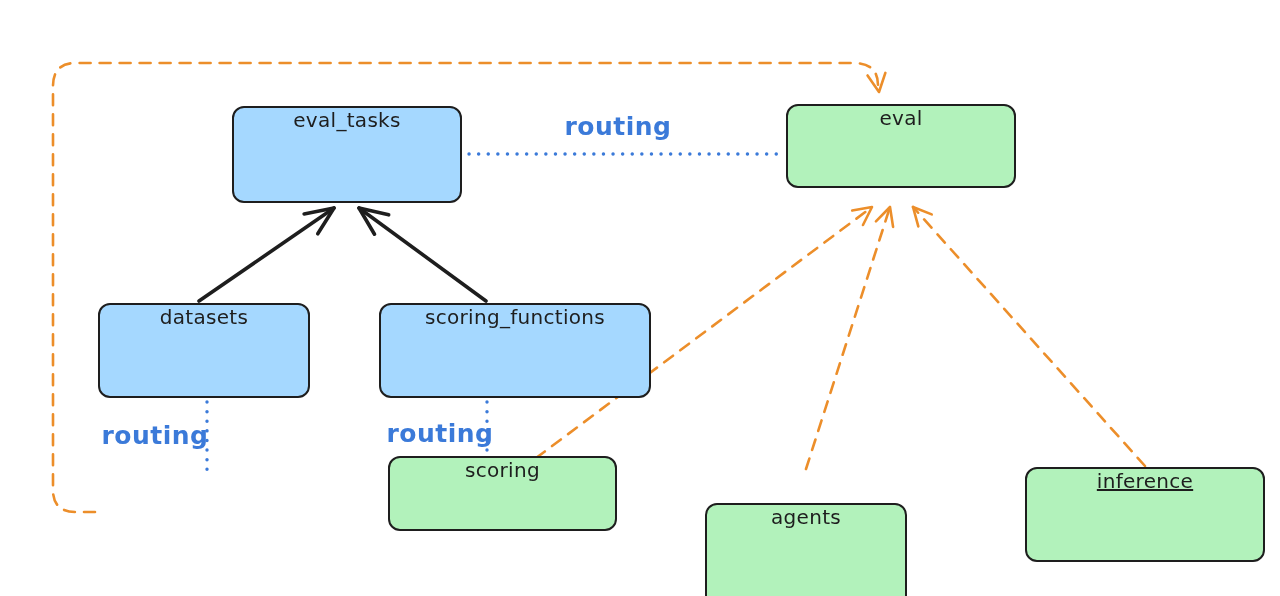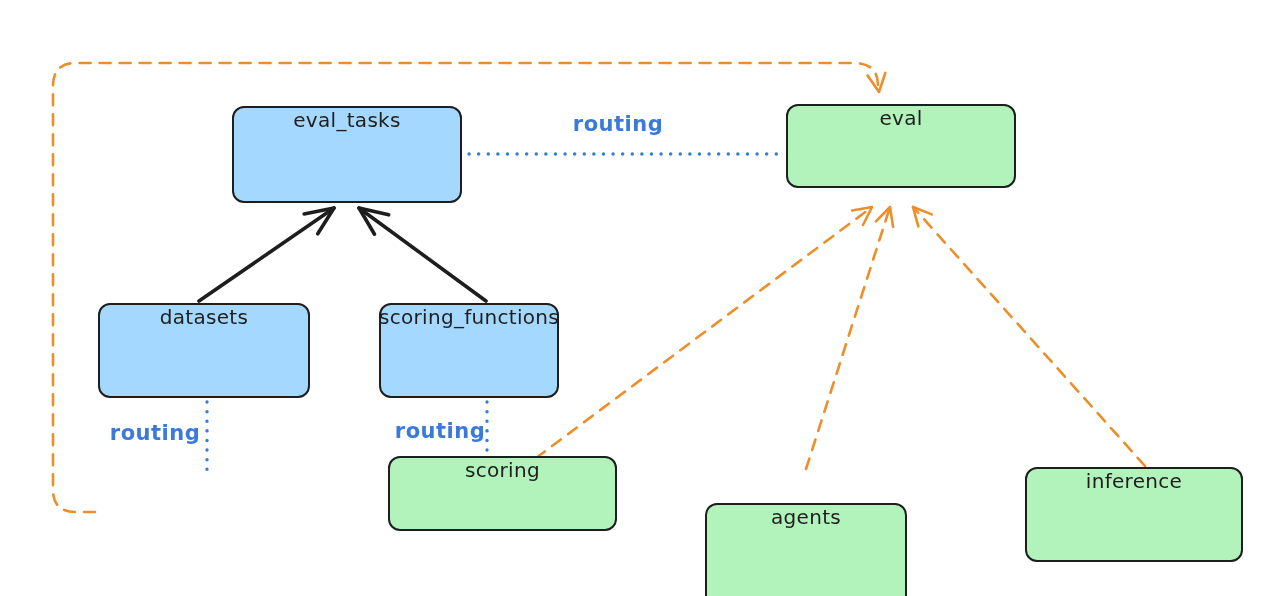--- a/index.html
+++ b/index.html
@@ -20,33 +20,33 @@
     font-size:20px;
     letter-spacing:0.3px;
     color:var(--text,#1e1e1e);
   }
   .node.blue{background:var(--blue-fill,#a5d8ff);}
   .node.green{background:var(--green-fill,#b2f2bb);}
   .edge-label{
     position:absolute;
     transform:translateX(-50%);
     color:var(--routing-blue,#3b7ad9);
-    font-size:21px;
+    font-size:25px;
     font-weight:600;
     letter-spacing:0.5px;
     white-space:nowrap;
   }
   #n-eval-tasks{left:232px;top:106px;width:230px;height:97px;}
   #n-eval{left:786px;top:104px;width:230px;height:84px;}
   #n-datasets{left:98px;top:303px;width:212px;height:95px;}
-  #n-scoring-functions{left:379px;top:303px;width:180px;height:95px;}
+  #n-scoring-functions{left:379px;top:303px;width:272px;height:95px;}
   #n-datasetio{left:97px;top:477px;width:230px;height:91px;}
   #n-scoring{left:388px;top:456px;width:229px;height:75px;}
   #n-agents{left:705px;top:471px;width:202px;height:120px;margin-top:32px;}
-  #n-inference{left:1025px;top:467px;width:218px;height:95px;}
+  #n-inference{left:1025px;top:467px;width:240px;height:95px;text-decoration:underline;}
   #lbl-routing-top{left:618px;top:112px;}
   #lbl-routing-left{left:155px;top:421px;}
   #lbl-routing-mid{left:440px;top:419px;}
 </style>
 </head>
 <body>
 
 <div id="canvas" style="--background: #ffffff; --blue-fill: #a5d8ff; --green-fill: #b2f2bb; --node-stroke: #1e1e1e; --text: #1e1e1e; --routing-blue: #3b7ad9; --orange: #ec8e2a;">
 
   <svg id="edges" xmlns="http://www.w3.org/2000/svg">

